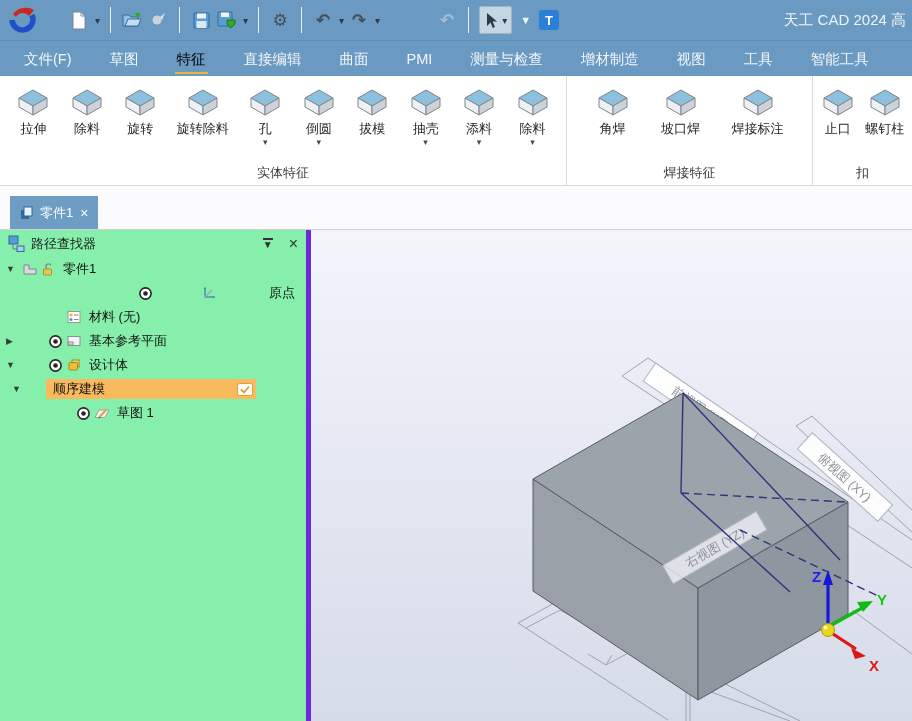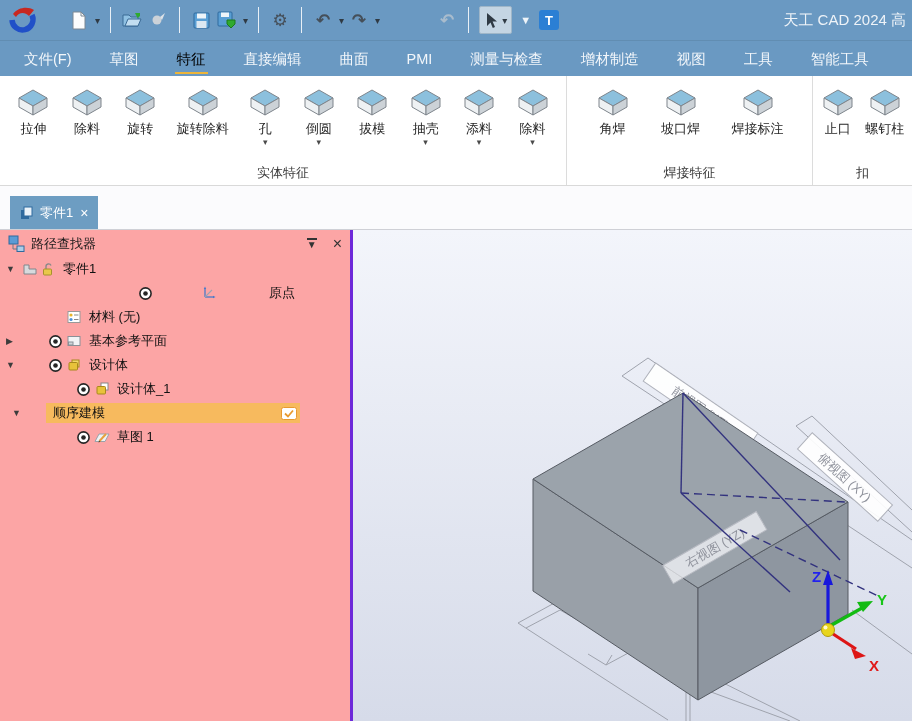--- a/index.html
+++ b/index.html
@@ -49,22 +49,22 @@
   
   .tabstrip{height:44px;background:#fbfbfd;border-bottom:1px solid #cfd0d6;display:flex;align-items:flex-end;box-sizing:border-box;}
   .doc-tab{margin-left:10px;height:33px;background:#6d9dc2;display:flex;align-items:center;
     padding:0 10px;gap:7px;}
   .doc-tab-label{color:#fff;font-size:13px;}
   .doc-tab-close{color:#fff;font-size:14px;line-height:1;}
   
   .main{position:relative;height:491px;}
   .vp{position:absolute;left:0;top:0;}
   .panel{
-    position:absolute;left:0;top:0;width:353px;height:491px;background:#fca5a5;
-    border-right:3px solid #6d28d9;box-sizing:border-box;
+    position:absolute;left:0;top:0;width:311px;height:491px;background:#86efac;
+    border-right:5px solid #6d28d9;box-sizing:border-box;
   }
   .panel-header{height:27px;display:flex;align-items:center;padding:0 8px;gap:6px;}
   .panel-title{font-size:13px;color:#1a1a1a;flex:1;}
   .panel-collapse{font-size:10px;color:#333;border-top:2px solid #333;line-height:8px;padding-top:1px;}
   .panel-close{font-size:16px;color:#333;line-height:1;margin-left:10px;}
   .tree{font-size:13px;color:#111;}
   .tree-row{height:24px;display:flex;align-items:center;box-sizing:border-box;}
   .tr-exp{width:16px;font-size:9px;color:#3c3c3c;text-align:left;flex:0 0 auto;}
   .tr-pre{flex:0 0 auto;height:1px;}
   .tr-eye,.tr-ico{width:18px;flex:0 0 auto;display:flex;align-items:center;}
@@ -518,37 +518,20 @@
             </svg>
           </span>
           <span class="tr-ico">
             <svg width="16" height="16" viewBox="0 0 16 16">
               <rect x="6" y="3" width="7" height="7" fill="#f2d868" stroke="#a8881c"></rect>
               <rect x="3" y="5.5" width="8.5" height="7.5" rx="1" fill="#e8c23a" stroke="#a8881c"></rect>
             </svg>
           </span>
           <span class="tr-label">设计体</span>
         </div>
-        <div class="tree-row" style="padding-left: 6px;">
-          <span class="tr-exp"></span>
-          <span class="tr-pre" style="width: 54px;"></span>
-          <span class="tr-eye">
-            <svg width="15" height="15" viewBox="0 0 15 15">
-              <circle cx="7.5" cy="7.5" r="5.6" fill="#fff" stroke="#262626" stroke-width="1.6"></circle>
-              <circle cx="7.5" cy="7.5" r="2.3" fill="#262626"></circle>
-            </svg>
-          </span>
-          <span class="tr-ico">
-            <svg width="16" height="16" viewBox="0 0 16 16">
-              <rect x="7" y="2" width="7" height="7" fill="#fff" stroke="#888"></rect>
-              <rect x="3" y="5.5" width="8.5" height="7.5" rx="1" fill="#e8c23a" stroke="#a8881c"></rect>
-            </svg>
-          </span>
-          <span class="tr-label">设计体_1</span>
-        </div>
         <div class="tree-row" style="padding-left: 12px;">
           <span class="tr-exp">▼</span>
           <span class="tr-pre" style="width: 18px;"></span>
           <div class="hl-bar">
             <span class="tr-label">顺序建模</span>
             <span class="hl-check">
               <svg width="16" height="13" viewBox="0 0 16 13">
                 <rect x="0.5" y="0.5" width="15" height="12" rx="2" fill="#fff" stroke="#e89a30"></rect>
                 <polyline points="4,6.5 7,9.5 12,3.5" fill="none" stroke="#e89a30" stroke-width="1.8"></polyline>
               </svg>

